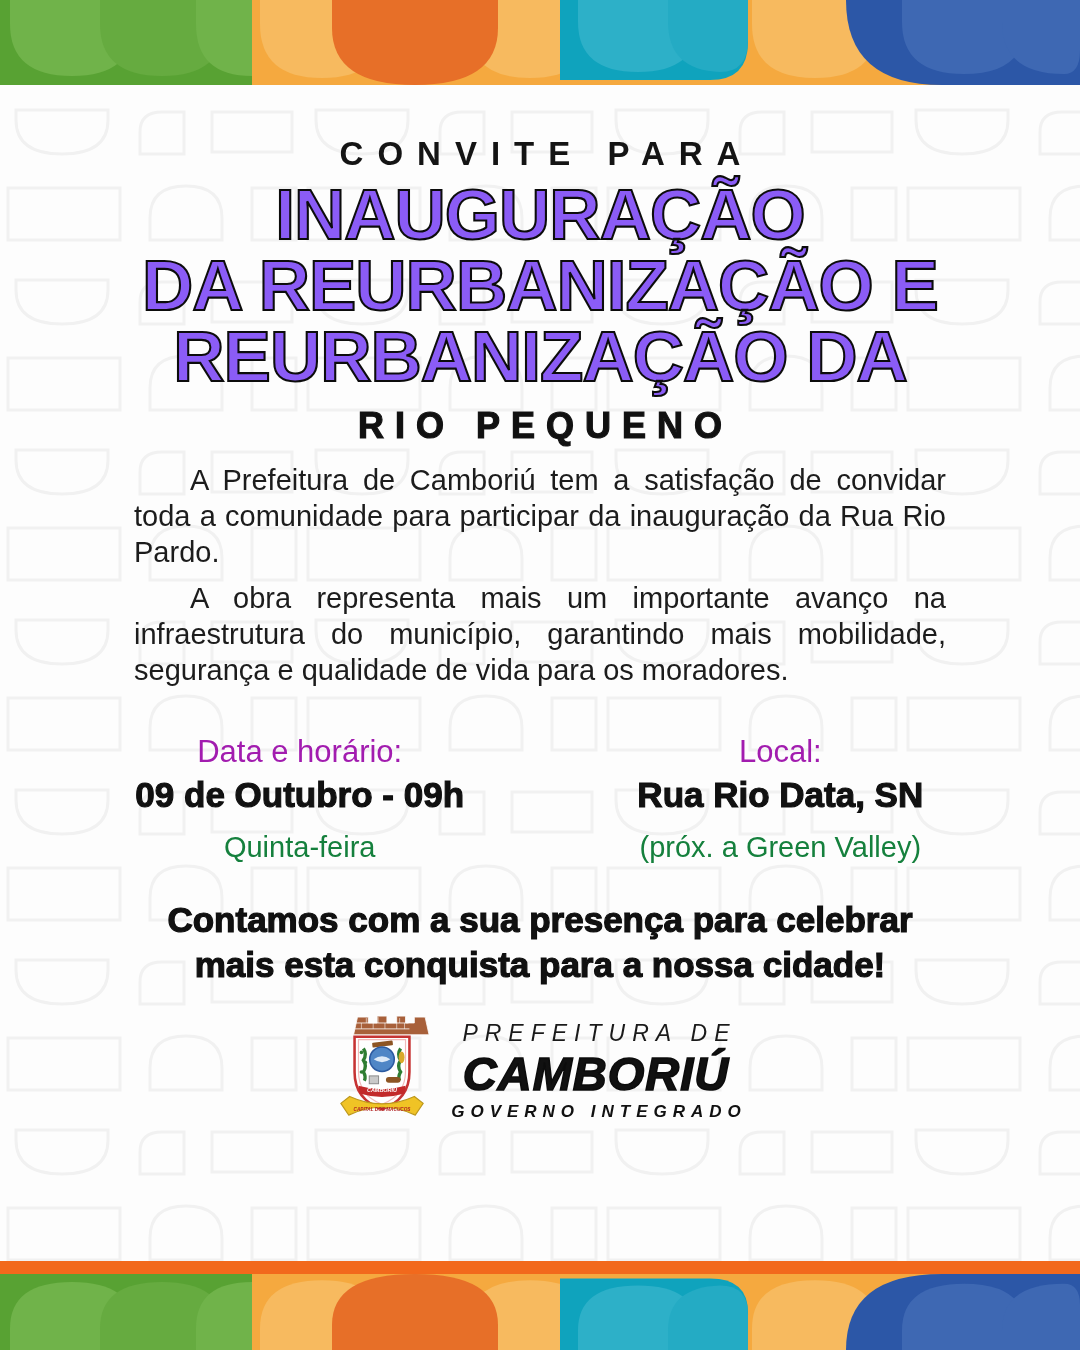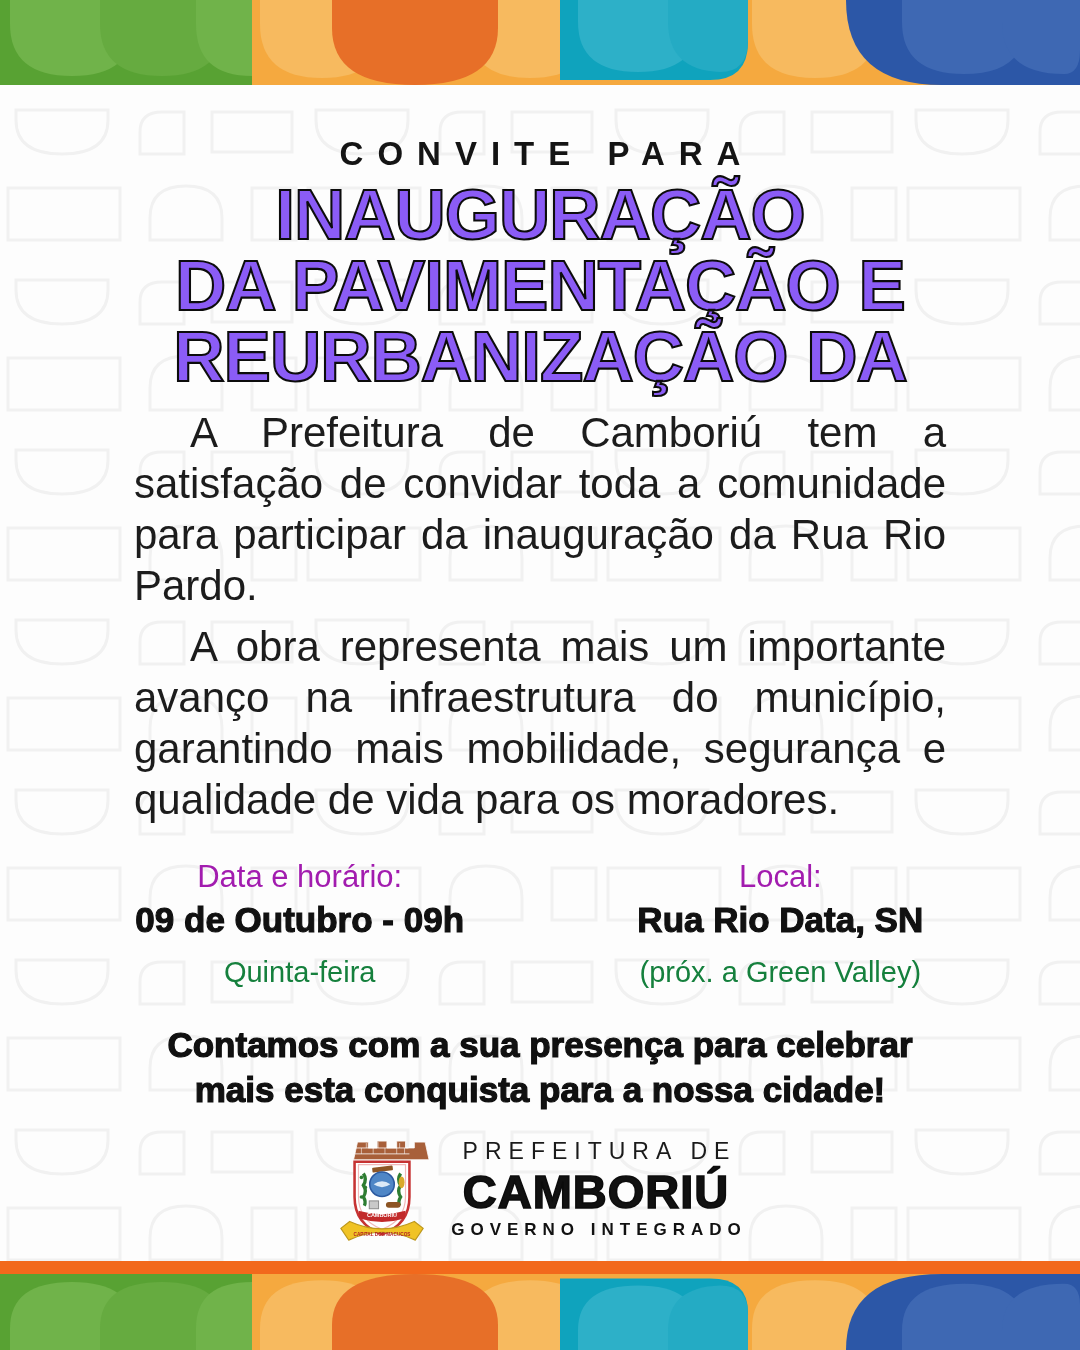--- a/index.html
+++ b/index.html
@@ -34,30 +34,30 @@
   .main-title{margin-top:6px; font-weight:700; color:#8b5cf6;}
   .main-title .t-line{
     font-size:71px; line-height:71px; letter-spacing:-1px;
     -webkit-text-stroke:2.1px #0c0c0c;
   }
   .subtitle{
     margin-top:13px; font-size:36px; font-weight:700; letter-spacing:11px;
     text-indent:11px; -webkit-text-stroke:1.2px #141414;
   }
   .body-copy{width:812px; margin-top:15px; text-align:justify; color:#1c1c1c;}
-  .body-copy p{font-size:42px; line-height:51px; text-indent:56px; margin-bottom:10px;}
-  .body-copy p:last-child{margin-bottom:4px;}
+  .body-copy p{font-size:29px; line-height:36px; text-indent:56px; margin-bottom:10px;}
+  .body-copy p:last-child{margin-bottom:16px;}
   .info-row{width:890px; margin-top:30px; display:flex; justify-content:space-between;}
   .info-col{width:46%; text-align:center;}
   .info-label{font-size:31px; color:#a21caf;}
   .info-value{font-size:35px; font-weight:700; margin-top:5px; -webkit-text-stroke:1.1px #0e0e0e;}
   .info-detail{font-size:29px; margin-top:16px; color:#15803d;}
   .closing{margin-top:33px; font-size:35px; font-weight:700; line-height:45px;
     -webkit-text-stroke:1.2px #0e0e0e;}
-  .logo-row{margin-top:26px; display:flex; gap:14px;}
+  .logo-row{margin-top:26px; display:flex; align-items:center; gap:14px;font-style:italic;}
   .crest{display:block;}
   .logo-text{display:flex; flex-direction:column; align-items:center;}
   .logo-line1{font-size:23px; letter-spacing:7px; text-indent:7px; color:#1a1a1a;}
   .logo-line2{font-size:47px; font-weight:700; letter-spacing:1px; margin-top:-1px;
     -webkit-text-stroke:1.6px #0c0c0c;}
   .logo-line3{font-size:17px; font-weight:700; letter-spacing:6px; text-indent:6px; margin-top:1px;}
 </style>
 </head>
 <body>
 
@@ -98,24 +98,25 @@
     <path d="M902,0 V22 Q902,74 964,74 Q1026,74 1026,22 V0 Z" fill="#3e68b3"></path>
     <path d="M1002,0 V22 Q1002,74 1064,74 Q1080,74 1080,50 V0 Z" fill="#3e68b3"></path>
   </svg>
 
   <div class="content">
 
     <div class="kicker">CONVITE PARA</div>
 
     <div class="main-title">
       <div class="t-line">INAUGURAÇÃO</div>
-      <div class="t-line">DA PAVIMENTAÇÃO E</div>
+      <div class="t-line">DA REURBANIZAÇÃO E</div>
       <div class="t-line">REURBANIZAÇÃO DA</div>
     </div>
 
+    <div class="subtitle">RIO PEQUENO</div>
 
     <div class="body-copy">
       <p>A Prefeitura de Camboriú tem a satisfação de convidar toda a comunidade para participar da inauguração da Rua Rio Pardo.</p>
       <p>A obra representa mais um importante avanço na infraestrutura do município, garantindo mais mobilidade, segurança e qualidade de vida para os moradores.</p>
     </div>
 
     <div class="info-row">
       <div class="info-col">
         <div class="info-label">Data e horário:</div>
         <div class="info-value">09 de Outubro - 09h</div>

